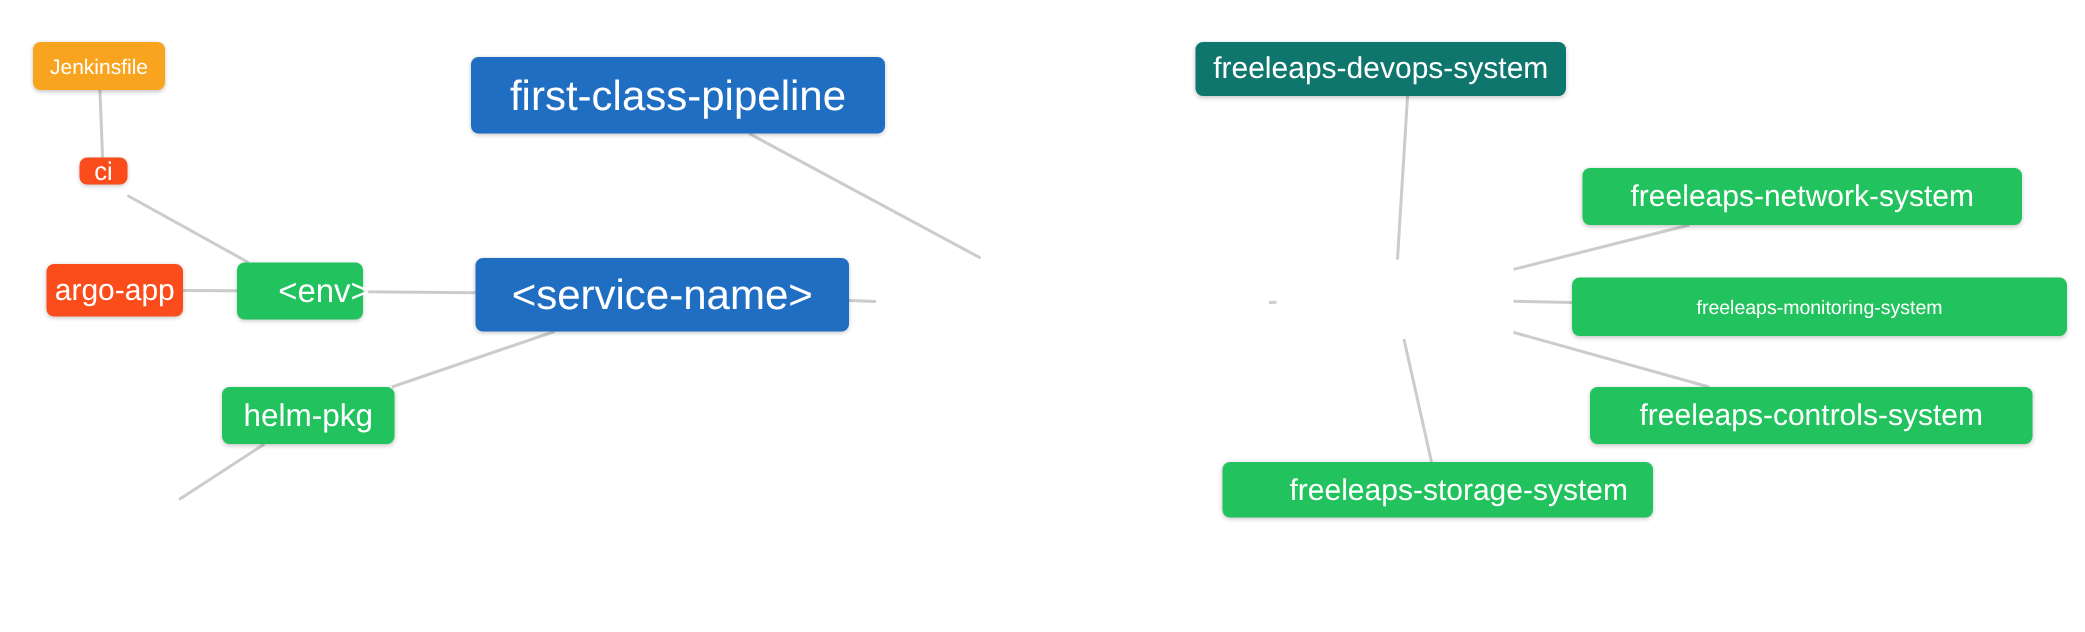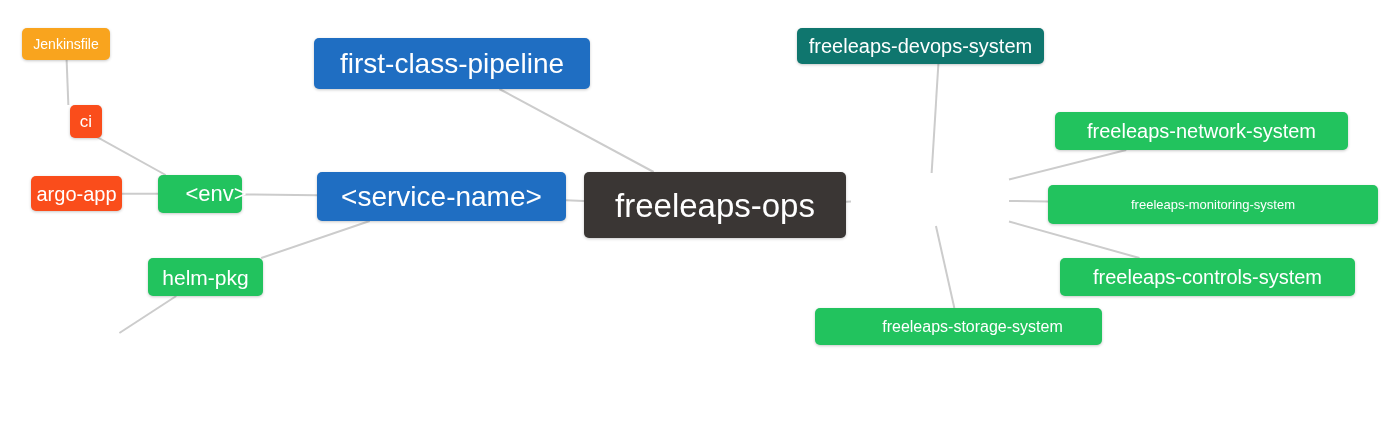--- a/index.html
+++ b/index.html
@@ -59,26 +59,25 @@
       <line x1="566" y1="200.36928702010968" x2="584" y2="200.92870201096892" stroke="#cccccc" stroke-width="2"></line>
       <line x1="846" y1="201.64883720930231" x2="851" y2="201.52093023255813" stroke="#cccccc" stroke-width="2"></line>
       <line x1="931.6400651465798" y1="173" x2="938.385993485342" y2="64" stroke="#cccccc" stroke-width="2"></line>
       <line x1="1009" y1="179.5681399631676" x2="1126.1934306569342" y2="150" stroke="#cccccc" stroke-width="2"></line>
       <line x1="1009" y1="200.8957597173145" x2="1048" y2="201.58480565371025" stroke="#cccccc" stroke-width="2"></line>
       <line x1="1009" y1="221.56306306306305" x2="1139.467741935484" y2="258" stroke="#cccccc" stroke-width="2"></line>
       <line x1="935.9468503937007" y1="226" x2="954.3484251968504" y2="308" stroke="#cccccc" stroke-width="2"></line>
     </svg>
   <div class="node-layer">
       <div class="node" style="left: 22px; top: 28px; width: 88px; height: 32px; font-size: 14px; background: rgb(249, 164, 30); color: rgb(255, 255, 255);">Jenkinsfile</div>
-      <div class="node" style="left: 70px; top: 105px; width: 32px; height: 33px; font-size: 17px; background: rgb(250, 77, 27); color: rgb(255, 255, 255);">ci</div>
+      <div class="node" style="left: 53px; top: 105px; width: 32px; height: 18px; font-size: 17px; background: rgb(250, 77, 27); color: rgb(255, 255, 255);">ci</div>
       <div class="node" style="left: 31px; top: 176px; width: 91px; height: 35px; font-size: 20px; background: rgb(250, 77, 27); color: rgb(255, 255, 255);">argo-app</div>
       <div class="node" style="left: 158px; top: 175px; width: 84px; height: 38px; font-size: 22px; background: rgb(34, 195, 94); color: rgb(255, 255, 255); padding-left: 32px;">&lt;env&gt;</div>
       <div class="node" style="left: 148px; top: 258px; width: 115px; height: 38px; font-size: 21px; background: rgb(34, 195, 94); color: rgb(255, 255, 255);">helm-pkg</div>
       <div class="node" style="left: 314px; top: 38px; width: 276px; height: 51px; font-size: 28px; background: rgb(31, 110, 194); color: rgb(255, 255, 255);">first-class-pipeline</div>
       <div class="node" style="left: 317px; top: 172px; width: 249px; height: 49px; font-size: 28px; background: rgb(31, 110, 194); color: rgb(255, 255, 255);">&lt;service-name&gt;</div>
-      <div class="node" style="left: 584px; top: 172px; width: 262px; height: 66px; font-size: 33px; background: rgb(58, 54, 52); color: rgb(255, 255, 255);">freeleaps-ops</div>
       <div class="node" style="left: 797px; top: 28px; width: 247px; height: 36px; font-size: 20px; background: #0f766e; color: rgb(255, 255, 255);">freeleaps-devops-system</div>
       <div class="node" style="left: 1055px; top: 112px; width: 293px; height: 38px; font-size: 20px; background: rgb(34, 195, 94); color: rgb(255, 255, 255);">freeleaps-network-system</div>
       <div class="node" style="left: 1048px; top: 185px; width: 330px; height: 39px; font-size: 13px; background: rgb(34, 195, 94); color: rgb(255, 255, 255);">freeleaps-monitoring-system</div>
       <div class="node" style="left: 1060px; top: 258px; width: 295px; height: 38px; font-size: 20px; background: rgb(34, 195, 94); color: rgb(255, 255, 255);">freeleaps-controls-system</div>
-      <div class="node" style="left: 815px; top: 308px; width: 287px; height: 37px; font-size: 16px; background: rgb(34, 195, 94); color: rgb(255, 255, 255); padding-left: 28px;">freeleaps-storage-system</div>
+      <div class="node" style="left: 815px; top: 308px; width: 287px; height: 37px; font-size: 20px; background: rgb(34, 195, 94); color: rgb(255, 255, 255); padding-left: 28px;">freeleaps-storage-system</div>
     </div>
 </div>
 
 </body></html>

